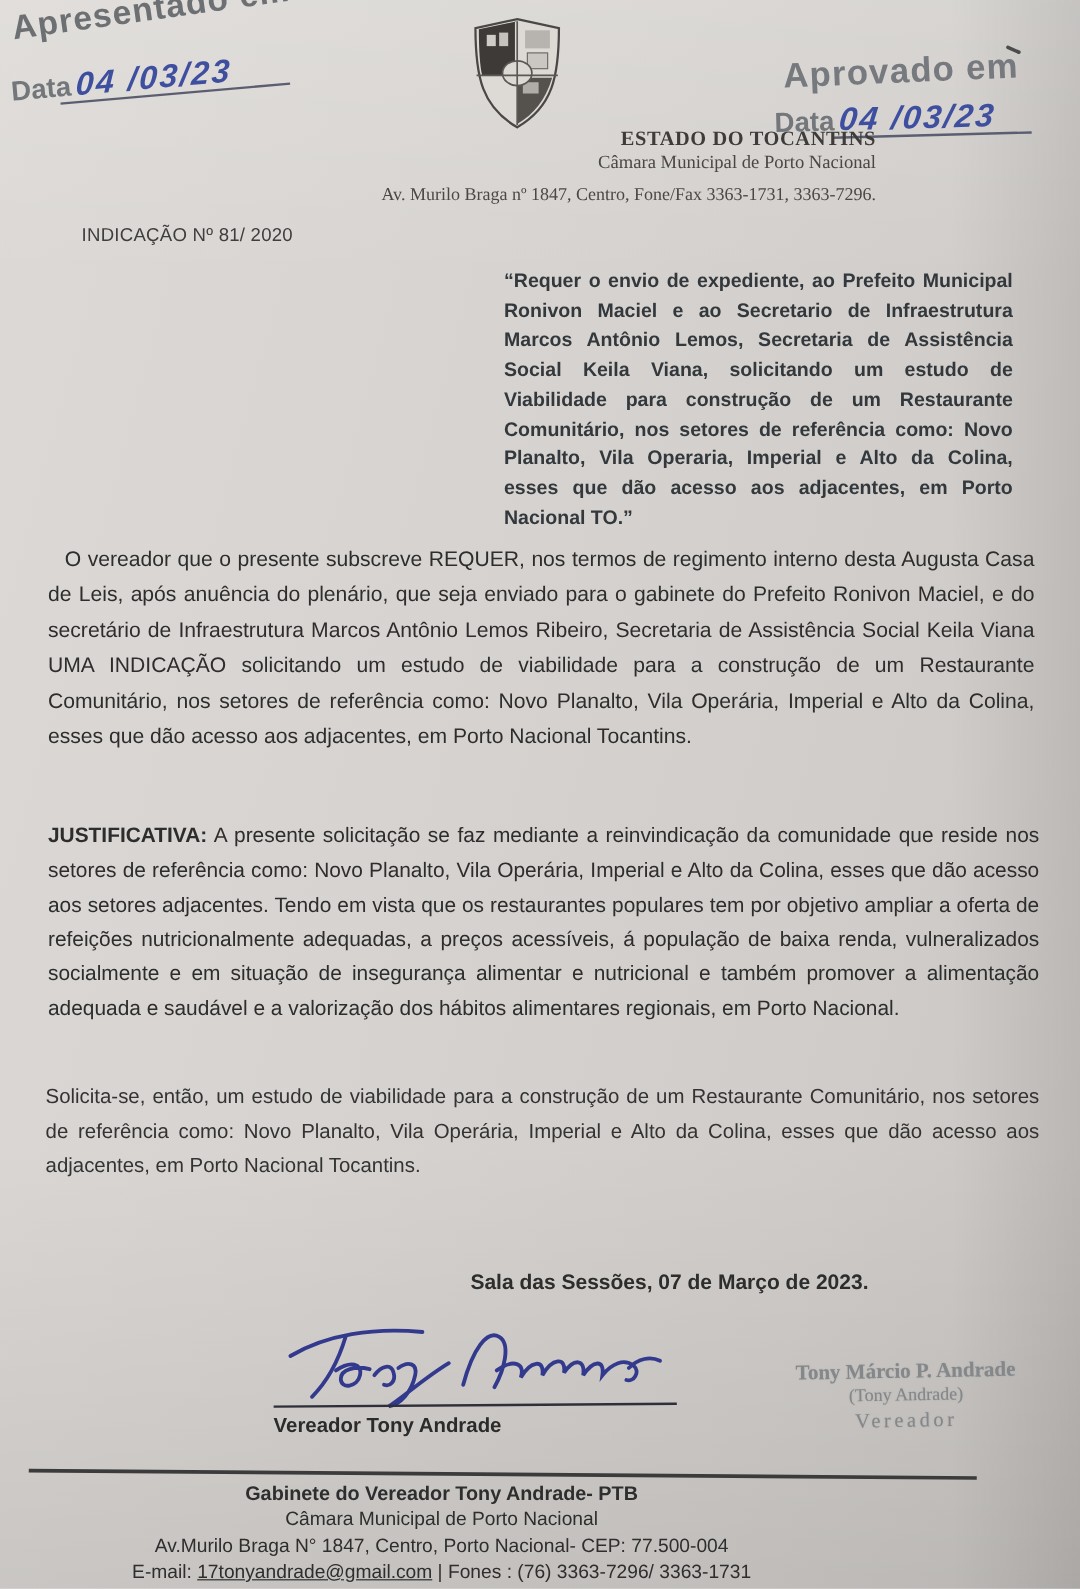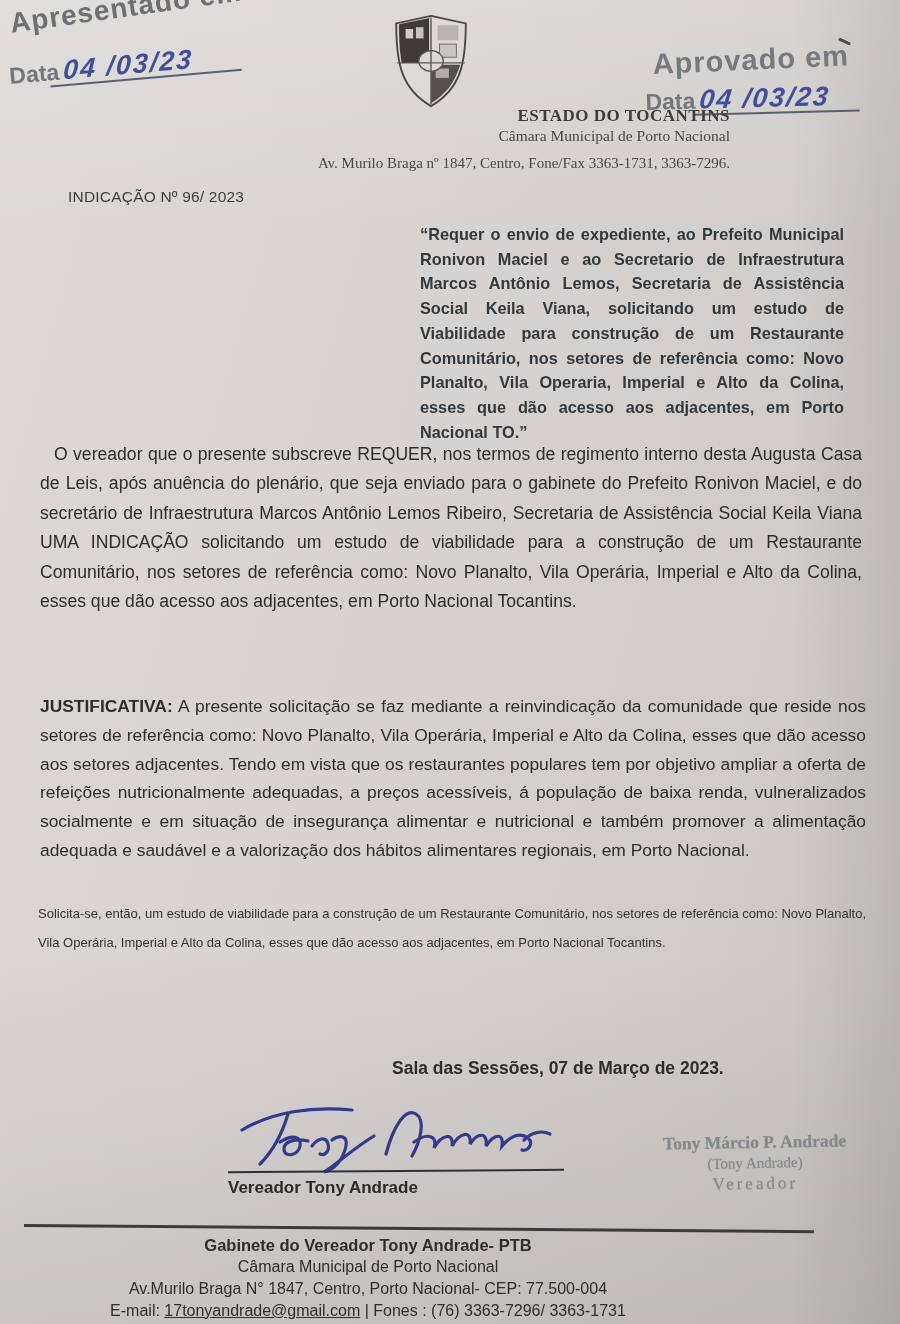--- a/index.html
+++ b/index.html
@@ -30,25 +30,25 @@
   .crest{left:388px;top:14px;width:86px;height:94px;}
   .header-text{left:130px;top:106px;width:600px;text-align:right;font-family:"Liberation Serif",serif;color:#3e3c3a;}
   .header-state{font-weight:bold;font-size:17px;letter-spacing:.5px;}
   .header-chamber{font-size:15.5px;margin-top:1px;color:#4a4845;}
   .header-address{font-size:15px;margin-top:10px;color:#4a4845;}
 
   
   .doc-number{left:68px;top:188px;font-size:15.5px;color:#3e3e3e;letter-spacing:.2px;}
   .quote{left:420px;top:222px;width:424px;font-size:16.3px;line-height:24.7px;font-weight:600;
     text-align:justify;color:#33383c;}
-  .para1{left:40px;top:440px;width:822px;font-size:17.6px;line-height:29.4px;text-align:justify;
+  .para1{left:40px;top:452px;width:822px;font-size:17.6px;line-height:29.4px;text-align:justify;
     color:#2d2d2d;text-indent:14px;}
-  .just{left:40px;top:682px;width:826px;font-size:17.4px;line-height:28.8px;text-align:justify;color:#2d2d2d;margin-top:10px;}
+  .just{left:40px;top:682px;width:826px;font-size:17.4px;line-height:28.8px;text-align:justify;color:#2d2d2d;}
   .just b{font-weight:bold;}
-  .request{left:38px;top:900px;width:828px;font-size:13px;line-height:28.8px;text-align:justify;color:#333;}
+  .request{left:38px;top:900px;width:828px;font-size:17px;line-height:28.8px;text-align:justify;color:#333;}
   .place-date{left:392px;top:1058px;font-size:17.5px;font-weight:bold;color:#2d2d2d;}
 
   
   .sig-svg{left:228px;top:1096px;width:336px;height:78px;}
   .sig-line{left:228px;top:1170px;width:336px;height:2px;background:#2f2f3a;transform:rotate(-.4deg);}
   .sig-name{left:228px;top:1178px;width:336px;text-align:left;font-size:17px;font-weight:bold;color:#2b2b2b;}
   .sig-stamp{left:648px;top:1132px;width:214px;text-align:center;color:#85888b;
     font-family:"Liberation Serif",serif;transform:rotate(-1deg);text-shadow:0 0 1px rgba(133,136,139,.6);}
   .sig-stamp .l1{font-size:17.5px;font-weight:bold;}
   .sig-stamp .l2{font-size:15px;margin-top:2px;}
@@ -97,21 +97,21 @@
     <span class="hand">04 /03/23</span>
     <div class="date-line" style="width:166px;margin-left:48px;margin-top:-2px;"></div>
   </div>
 
   <div class="abs header-text">
     <div class="header-state">ESTADO DO TOCANTINS</div>
     <div class="header-chamber">Câmara Municipal de Porto Nacional</div>
     <div class="header-address">Av. Murilo Braga nº 1847, Centro, Fone/Fax 3363-1731, 3363-7296.</div>
   </div>
 
-  <div class="abs doc-number">INDICAÇÃO Nº 96/ 2023</div>
+  <div class="abs doc-number">INDICAÇÃO Nº 81/ 2020</div>
 
   <div class="abs quote">“Requer o envio de expediente, ao Prefeito Municipal Ronivon Maciel e ao Secretario de Infraestrutura Marcos Antônio Lemos, Secretaria de Assistência Social Keila Viana, solicitando um estudo de Viabilidade para construção de um Restaurante Comunitário, nos setores de referência como: Novo Planalto, Vila Operaria, Imperial e Alto da Colina, esses que dão acesso aos adjacentes, em Porto Nacional TO.”</div>
 
   <div class="abs para1">O vereador que o presente subscreve REQUER, nos termos de regimento interno desta Augusta Casa de Leis, após anuência do plenário, que seja enviado para o gabinete do Prefeito Ronivon Maciel, e do secretário de Infraestrutura Marcos Antônio Lemos Ribeiro, Secretaria de Assistência Social Keila Viana UMA INDICAÇÃO solicitando um estudo de viabilidade para a construção de um Restaurante Comunitário, nos setores de referência como: Novo Planalto, Vila Operária, Imperial e Alto da Colina, esses que dão acesso aos adjacentes, em Porto Nacional Tocantins.</div>
 
   <div class="abs just"><b>JUSTIFICATIVA:</b><span> A presente solicitação se faz mediante a reinvindicação da comunidade que reside nos setores de referência como: Novo Planalto, Vila Operária, Imperial e Alto da Colina, esses que dão acesso aos setores adjacentes. Tendo em vista que os restaurantes populares tem por objetivo ampliar a oferta de refeições nutricionalmente adequadas, a preços acessíveis, á população de baixa renda, vulneralizados socialmente e em situação de insegurança alimentar e nutricional e também promover a alimentação adequada e saudável e a valorização dos hábitos alimentares regionais, em Porto Nacional.</span></div>
 
   <div class="abs request">Solicita-se, então, um estudo de viabilidade para a construção de um Restaurante Comunitário, nos setores de referência como: Novo Planalto, Vila Operária, Imperial e Alto da Colina, esses que dão acesso aos adjacentes, em Porto Nacional Tocantins.</div>
 
   <div class="abs place-date">Sala das Sessões, 07 de Março de 2023.</div>

